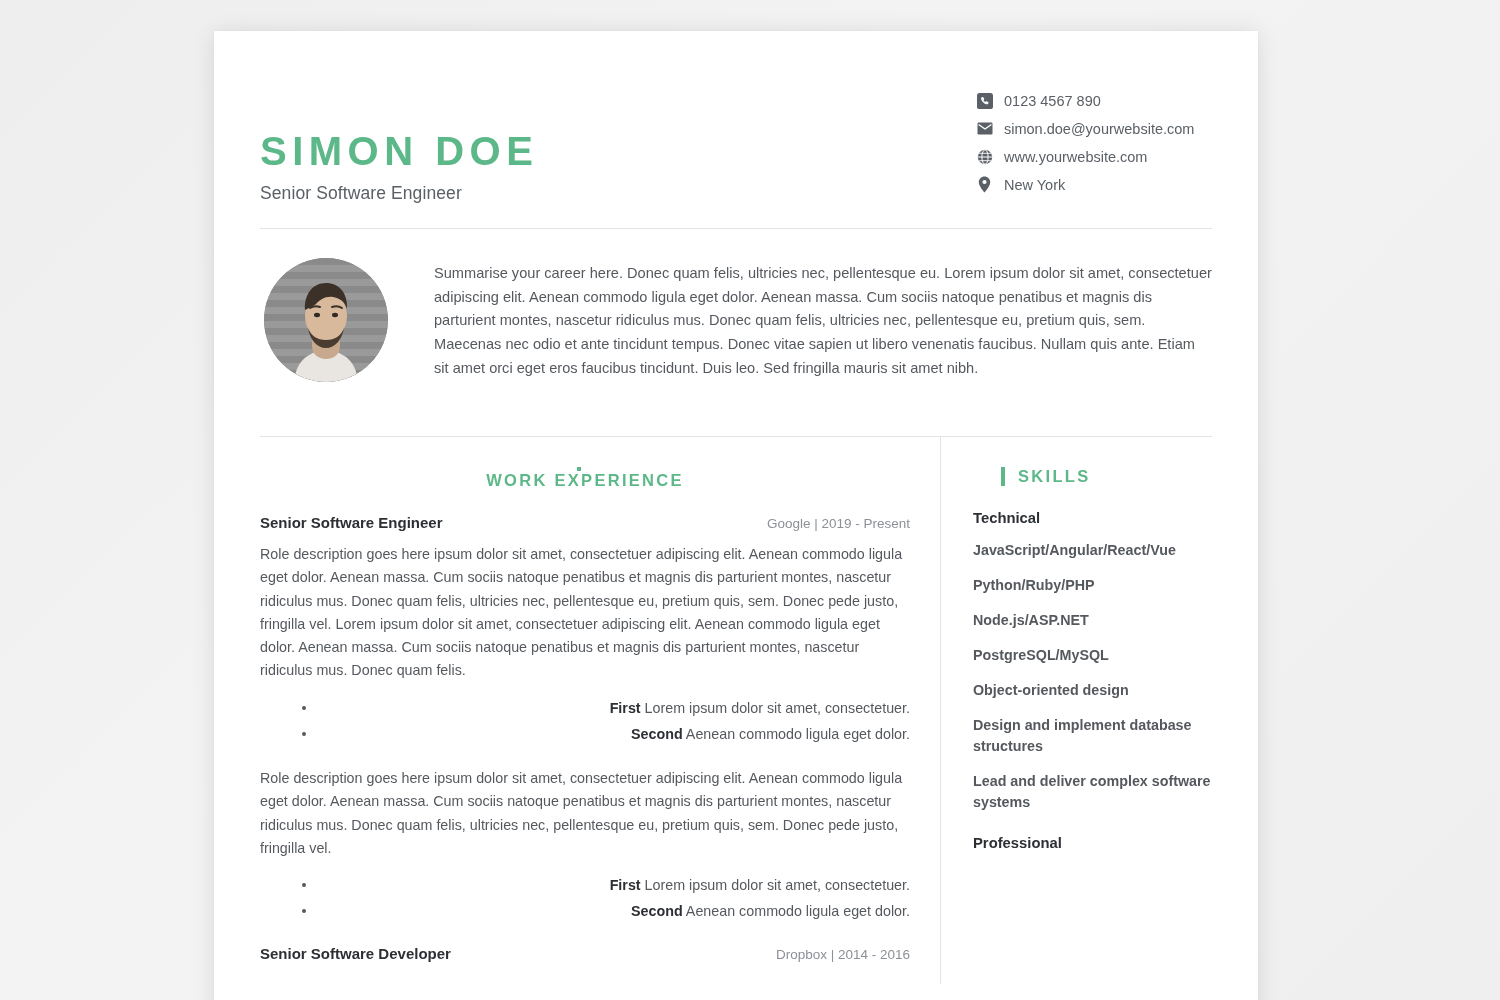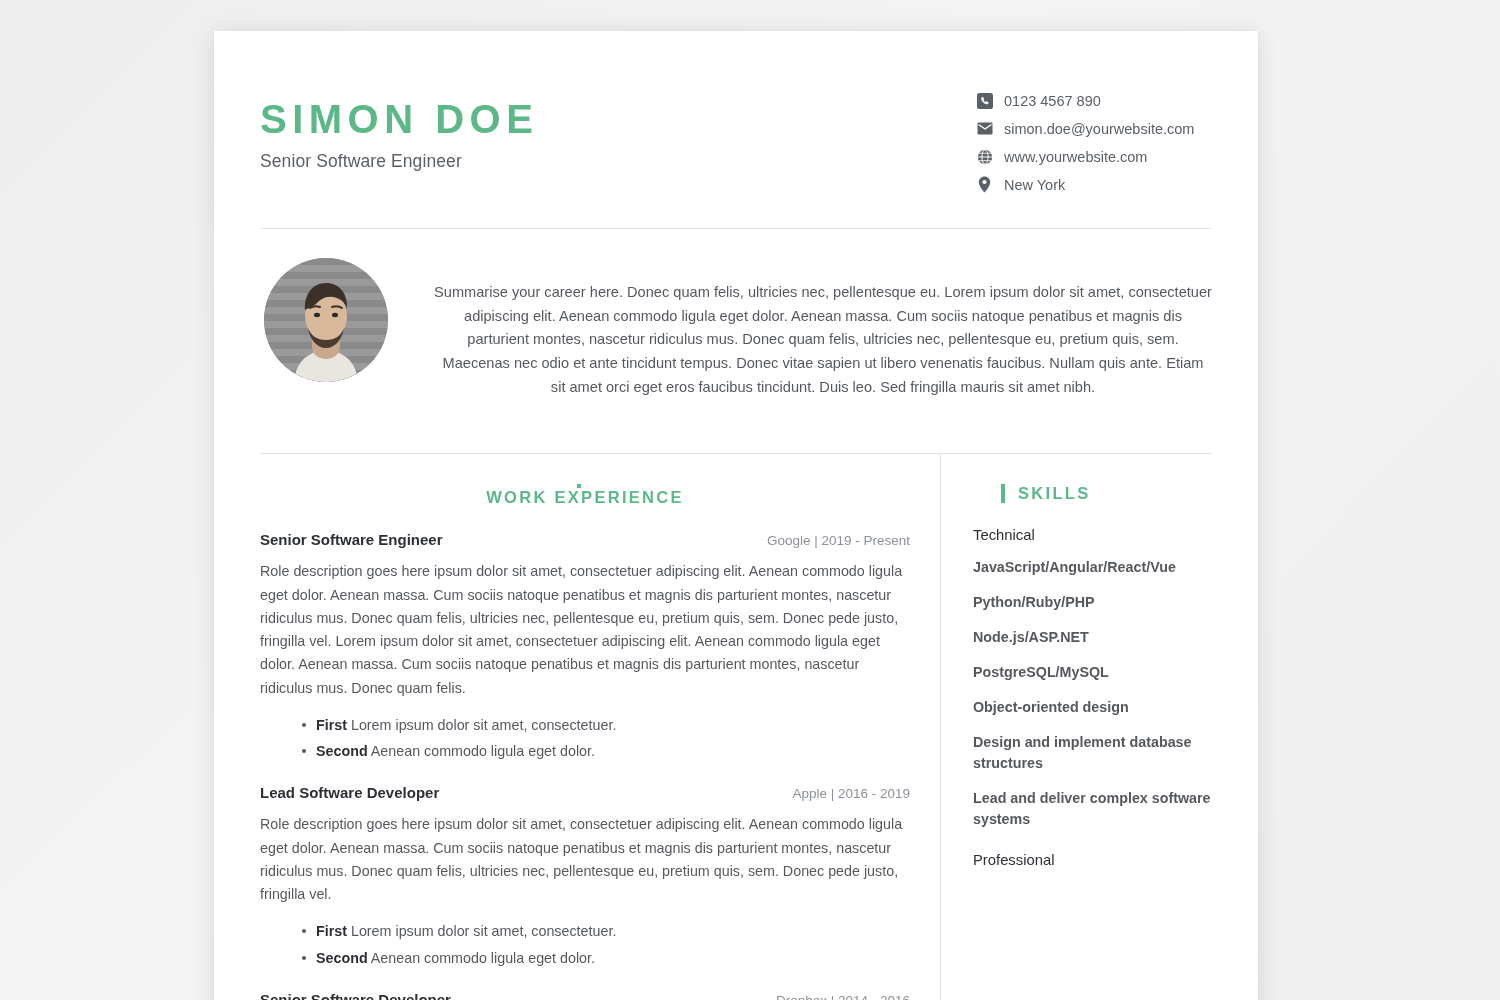--- a/index.html
+++ b/index.html
@@ -48,20 +48,21 @@
   }
 
   .identity-block { padding-top: 10px; }
 
   .full-name {
     font-size: 40px;
     font-weight: bold;
     color: #5cb888;
     letter-spacing: 5.5px;
     line-height: 1.1;
+    margin-top: 32px;
   }
 
   .job-title {
     font-size: 17.5px;
     color: #5a6066;
     margin-top: 10px;
     letter-spacing: 0.1px;
   }
 
   .contact-list {
@@ -118,23 +119,22 @@
     position: relative;
     background: #8d8d8d;
   }
 
   .avatar svg { display: block; width: 100%; height: 100%; }
 
   .summary-text {
     font-size: 14.6px;
     line-height: 1.62;
     color: #55595e;
-    text-align: center;
+    text-align: left;
     padding-top: 4px;
-    margin-top: 19px;
   }
 
   
   .body-columns {
     display: flex;
     align-items: stretch;
   }
 
   .main-column {
     width: 680px;
@@ -195,20 +195,21 @@
   .job-desc {
     font-size: 14.3px;
     line-height: 1.63;
     color: #55595e;
   }
 
   .job-bullets {
     margin-top: 14px;
     padding-left: 42px;
     list-style: none;
+    text-align: right;
   }
 
   .job-bullets li {
     font-size: 14.3px;
     line-height: 1.55;
     color: #55595e;
     position: relative;
     padding-left: 14px;
     margin-bottom: 4px;
   }
@@ -225,21 +226,21 @@
   }
 
   .bullet-lead {
     font-weight: bold;
     color: #2c2f33;
   }
 
   
   .skill-group-title {
     font-size: 14.8px;
-    font-weight: normal;
+    font-weight: bold;
     color: #2c2f33;
     margin-bottom: 14px;
   }
 
   .skill-list { list-style: none; margin-bottom: 22px; }
 
   .skill-list li {
     font-size: 14.3px;
     line-height: 1.47;
     color: #55595e;
@@ -357,24 +358,20 @@
             <span class="job-meta">Google | 2019 - Present</span>
           </div>
           <div class="job-desc">Role description goes here ipsum dolor sit amet, consectetuer adipiscing elit. Aenean commodo ligula eget dolor. Aenean massa. Cum sociis natoque penatibus et magnis dis parturient montes, nascetur ridiculus mus. Donec quam felis, ultricies nec, pellentesque eu, pretium quis, sem. Donec pede justo, fringilla vel. Lorem ipsum dolor sit amet, consectetuer adipiscing elit. Aenean commodo ligula eget dolor. Aenean massa. Cum sociis natoque penatibus et magnis dis parturient montes, nascetur ridiculus mus. Donec quam felis.</div>
           <ul class="job-bullets">
             <li><span class="bullet-lead">First</span><span> Lorem ipsum dolor sit amet, consectetuer.</span></li>
             <li><span class="bullet-lead">Second</span><span> Aenean commodo ligula eget dolor.</span></li>
           </ul>
         </div>
 
         <div class="job-entry">
-          <div class="job-topline">
-            <span class="job-role">Lead Software Developer</span>
-            <span class="job-meta">Apple | 2016 - 2019</span>
-          </div>
           <div class="job-desc">Role description goes here ipsum dolor sit amet, consectetuer adipiscing elit. Aenean commodo ligula eget dolor. Aenean massa. Cum sociis natoque penatibus et magnis dis parturient montes, nascetur ridiculus mus. Donec quam felis, ultricies nec, pellentesque eu, pretium quis, sem. Donec pede justo, fringilla vel.</div>
           <ul class="job-bullets">
             <li><span class="bullet-lead">First</span><span> Lorem ipsum dolor sit amet, consectetuer.</span></li>
             <li><span class="bullet-lead">Second</span><span> Aenean commodo ligula eget dolor.</span></li>
           </ul>
         </div>
 
         <div class="job-entry">
           <div class="job-topline">
             <span class="job-role">Senior Software Developer</span>

